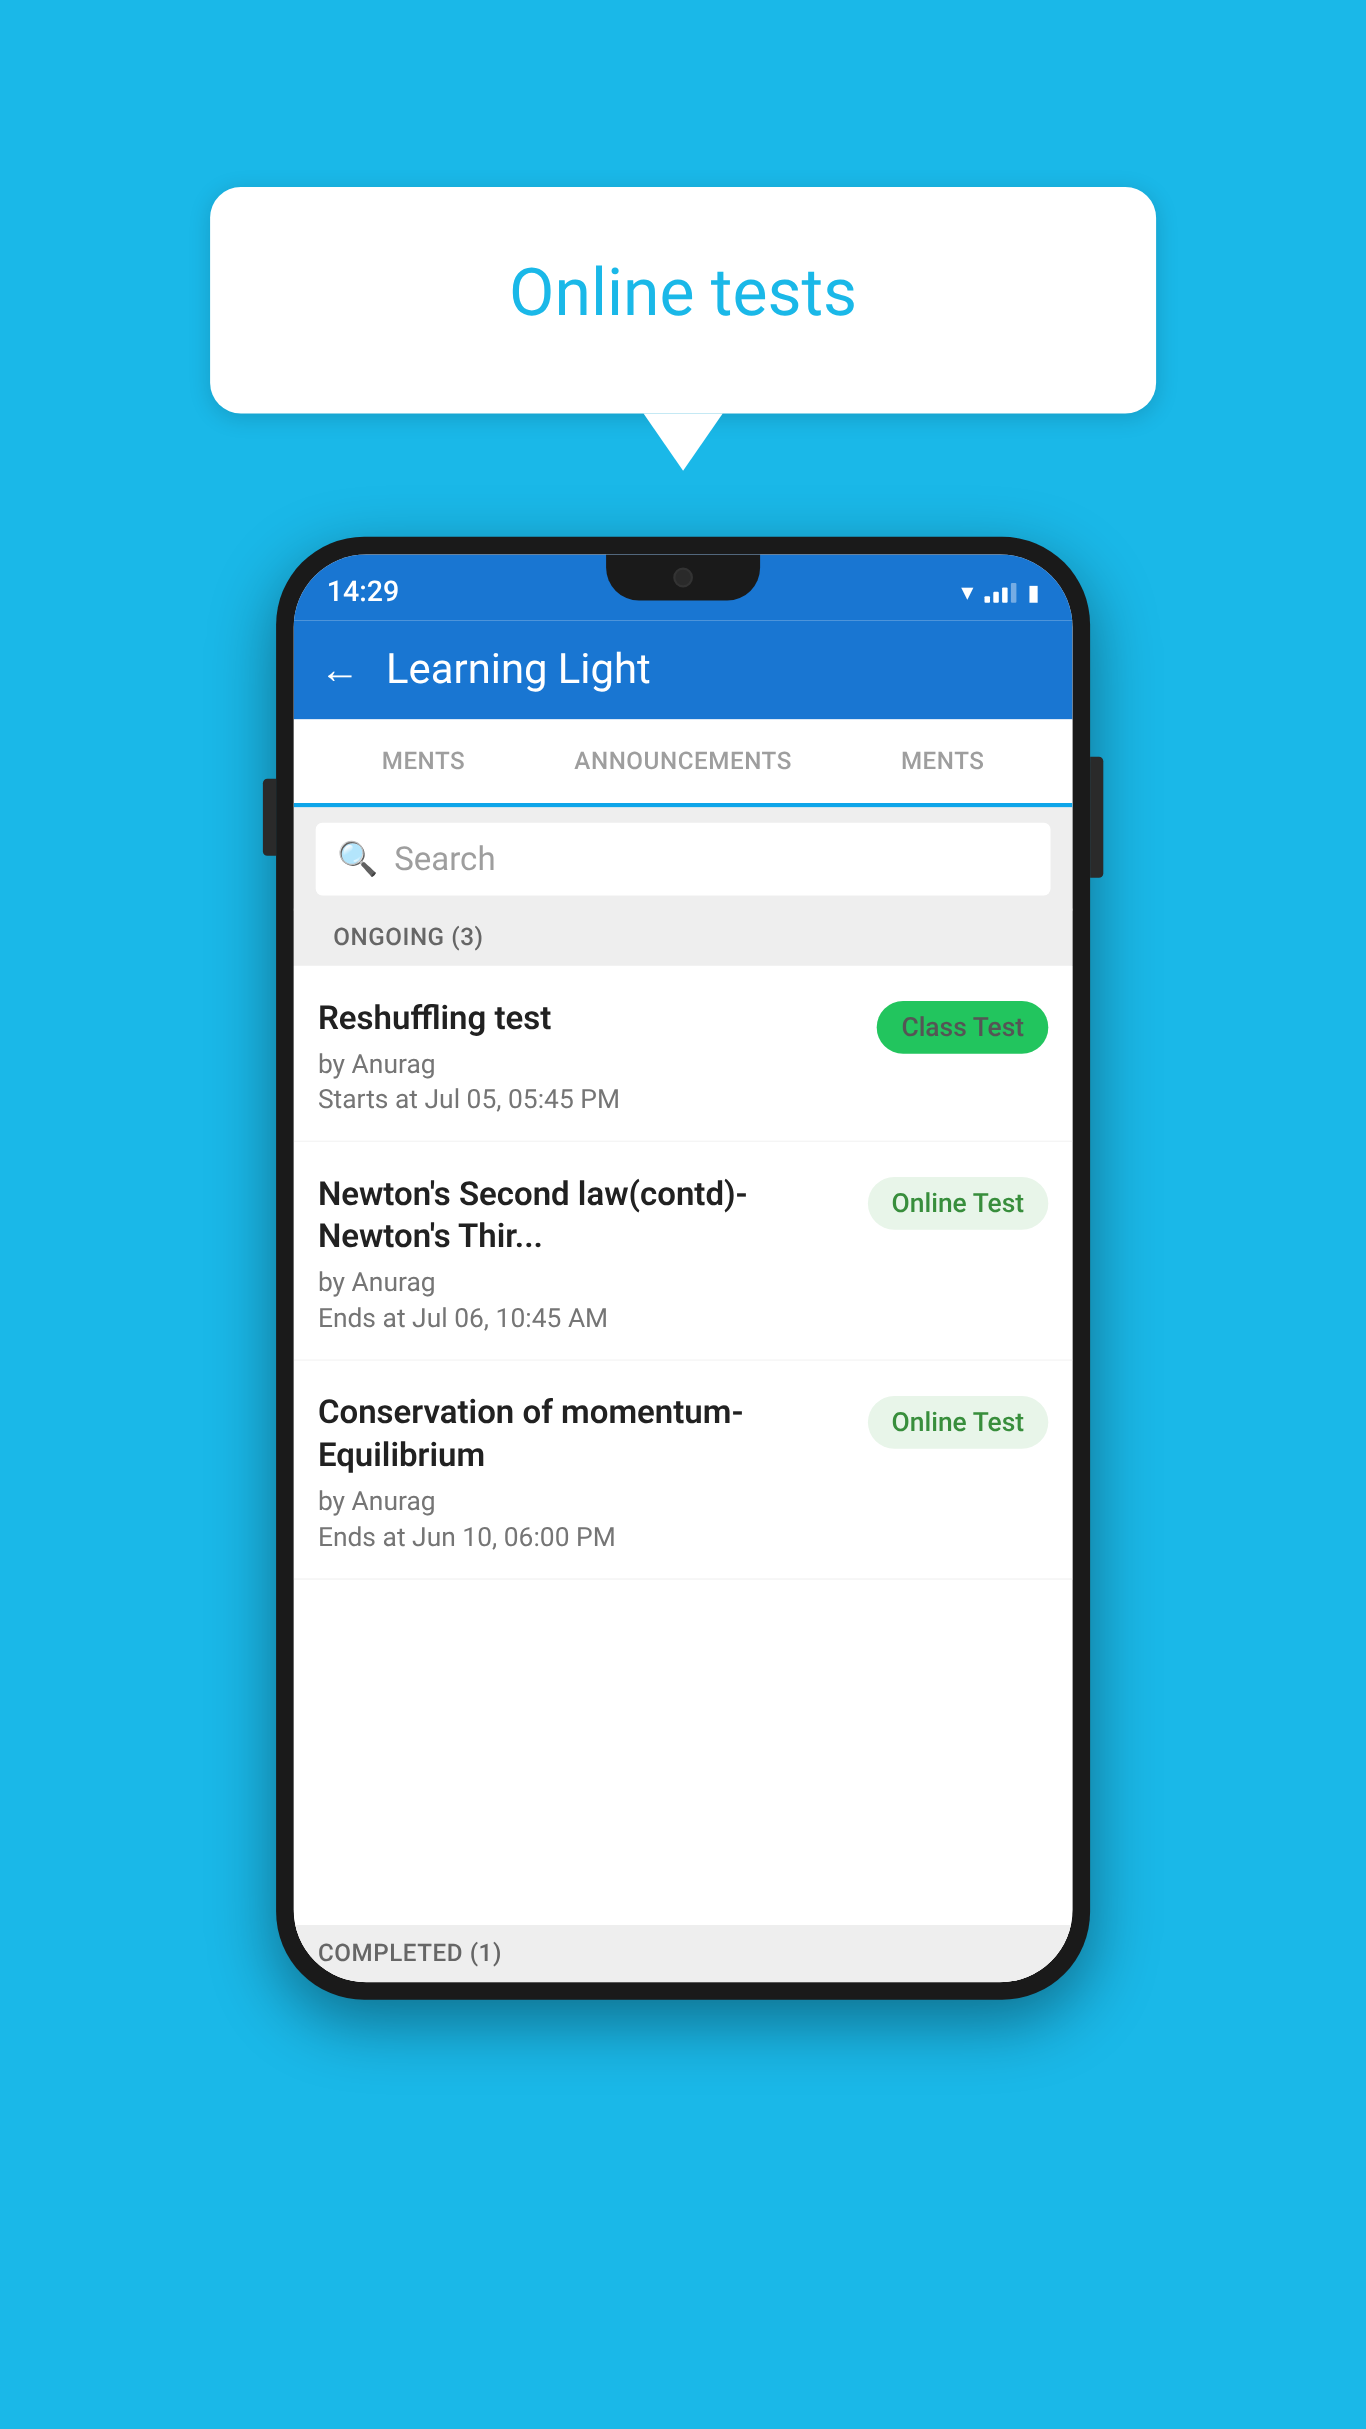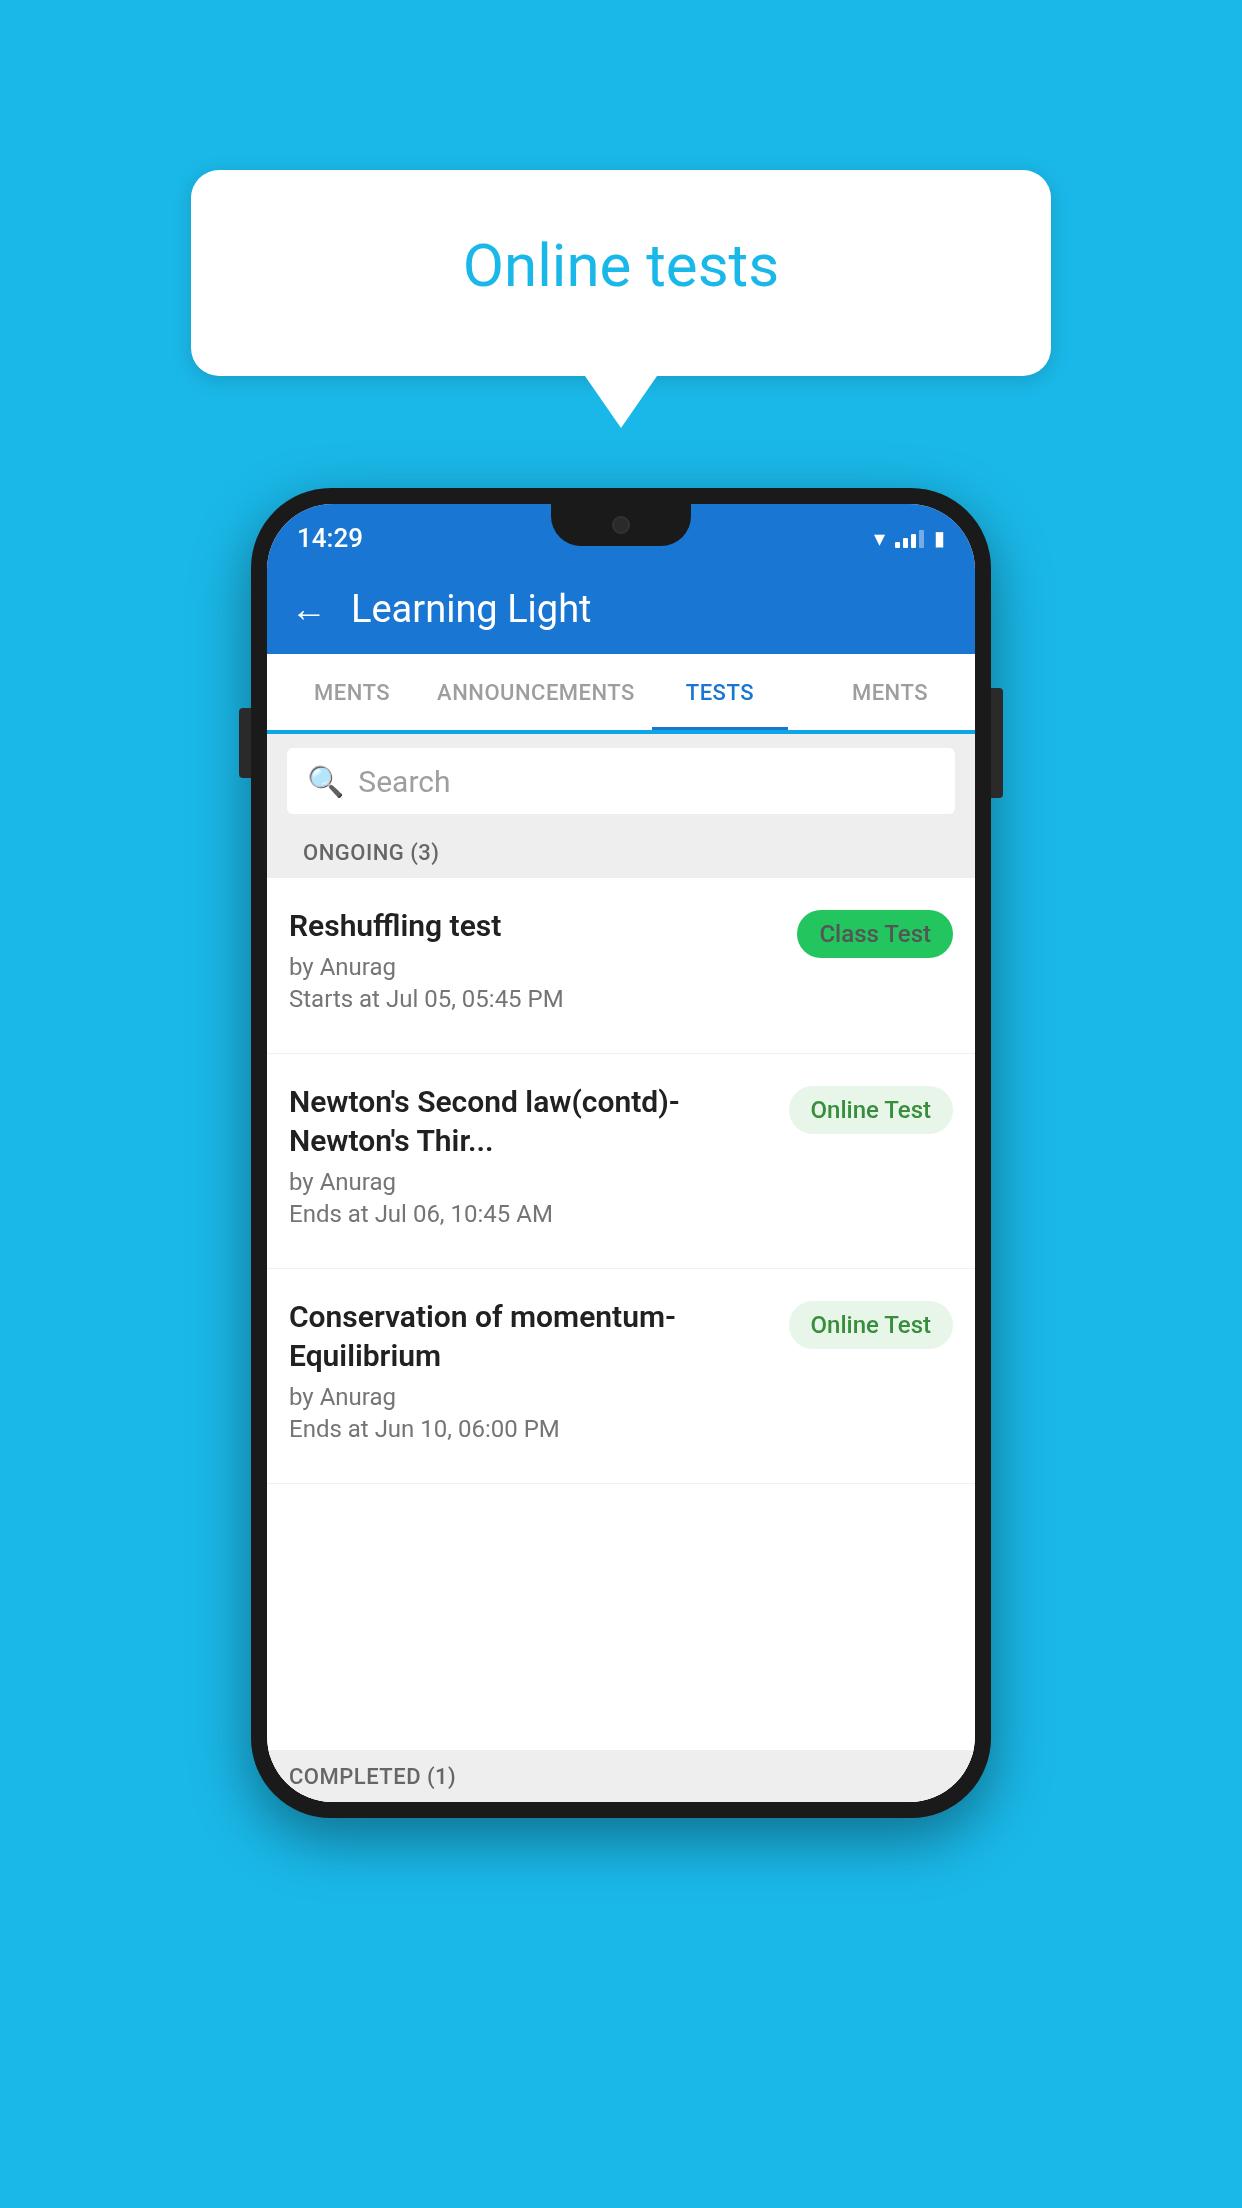--- a/index.html
+++ b/index.html
@@ -305,21 +305,21 @@
       position: absolute;
       top: 374px;
       left: 0;
       right: 0;
       bottom: 0;
       background: white;
       overflow: hidden;
     }
 
     .test-item {
-      padding: 28px 22px 40px;
+      padding: 28px 22px 24px;
       border-bottom: 1px solid #f0f0f0;
       display: flex;
       justify-content: space-between;
       align-items: flex-start;
       background: white;
     }
 
     .test-info {
       flex: 1;
       margin-right: 16px;
@@ -422,23 +422,20 @@
         <span class="app-title">Learning Light</span>
       </div>
 
       <div class="tabs-container">
         <div class="tab">
           <span>MENTS</span>
         </div>
         <div class="tab">
           <span>ANNOUNCEMENTS</span>
         </div>
-        <div class="tab active">
-          <span>TESTS</span>
-        </div>
         <div class="tab">
           <span>MENTS</span>
         </div>
       </div>
 
       <div class="search-container">
         <div class="search-bar">
           <span class="search-icon-svg">🔍</span>
           <span class="search-placeholder">Search</span>
         </div>

